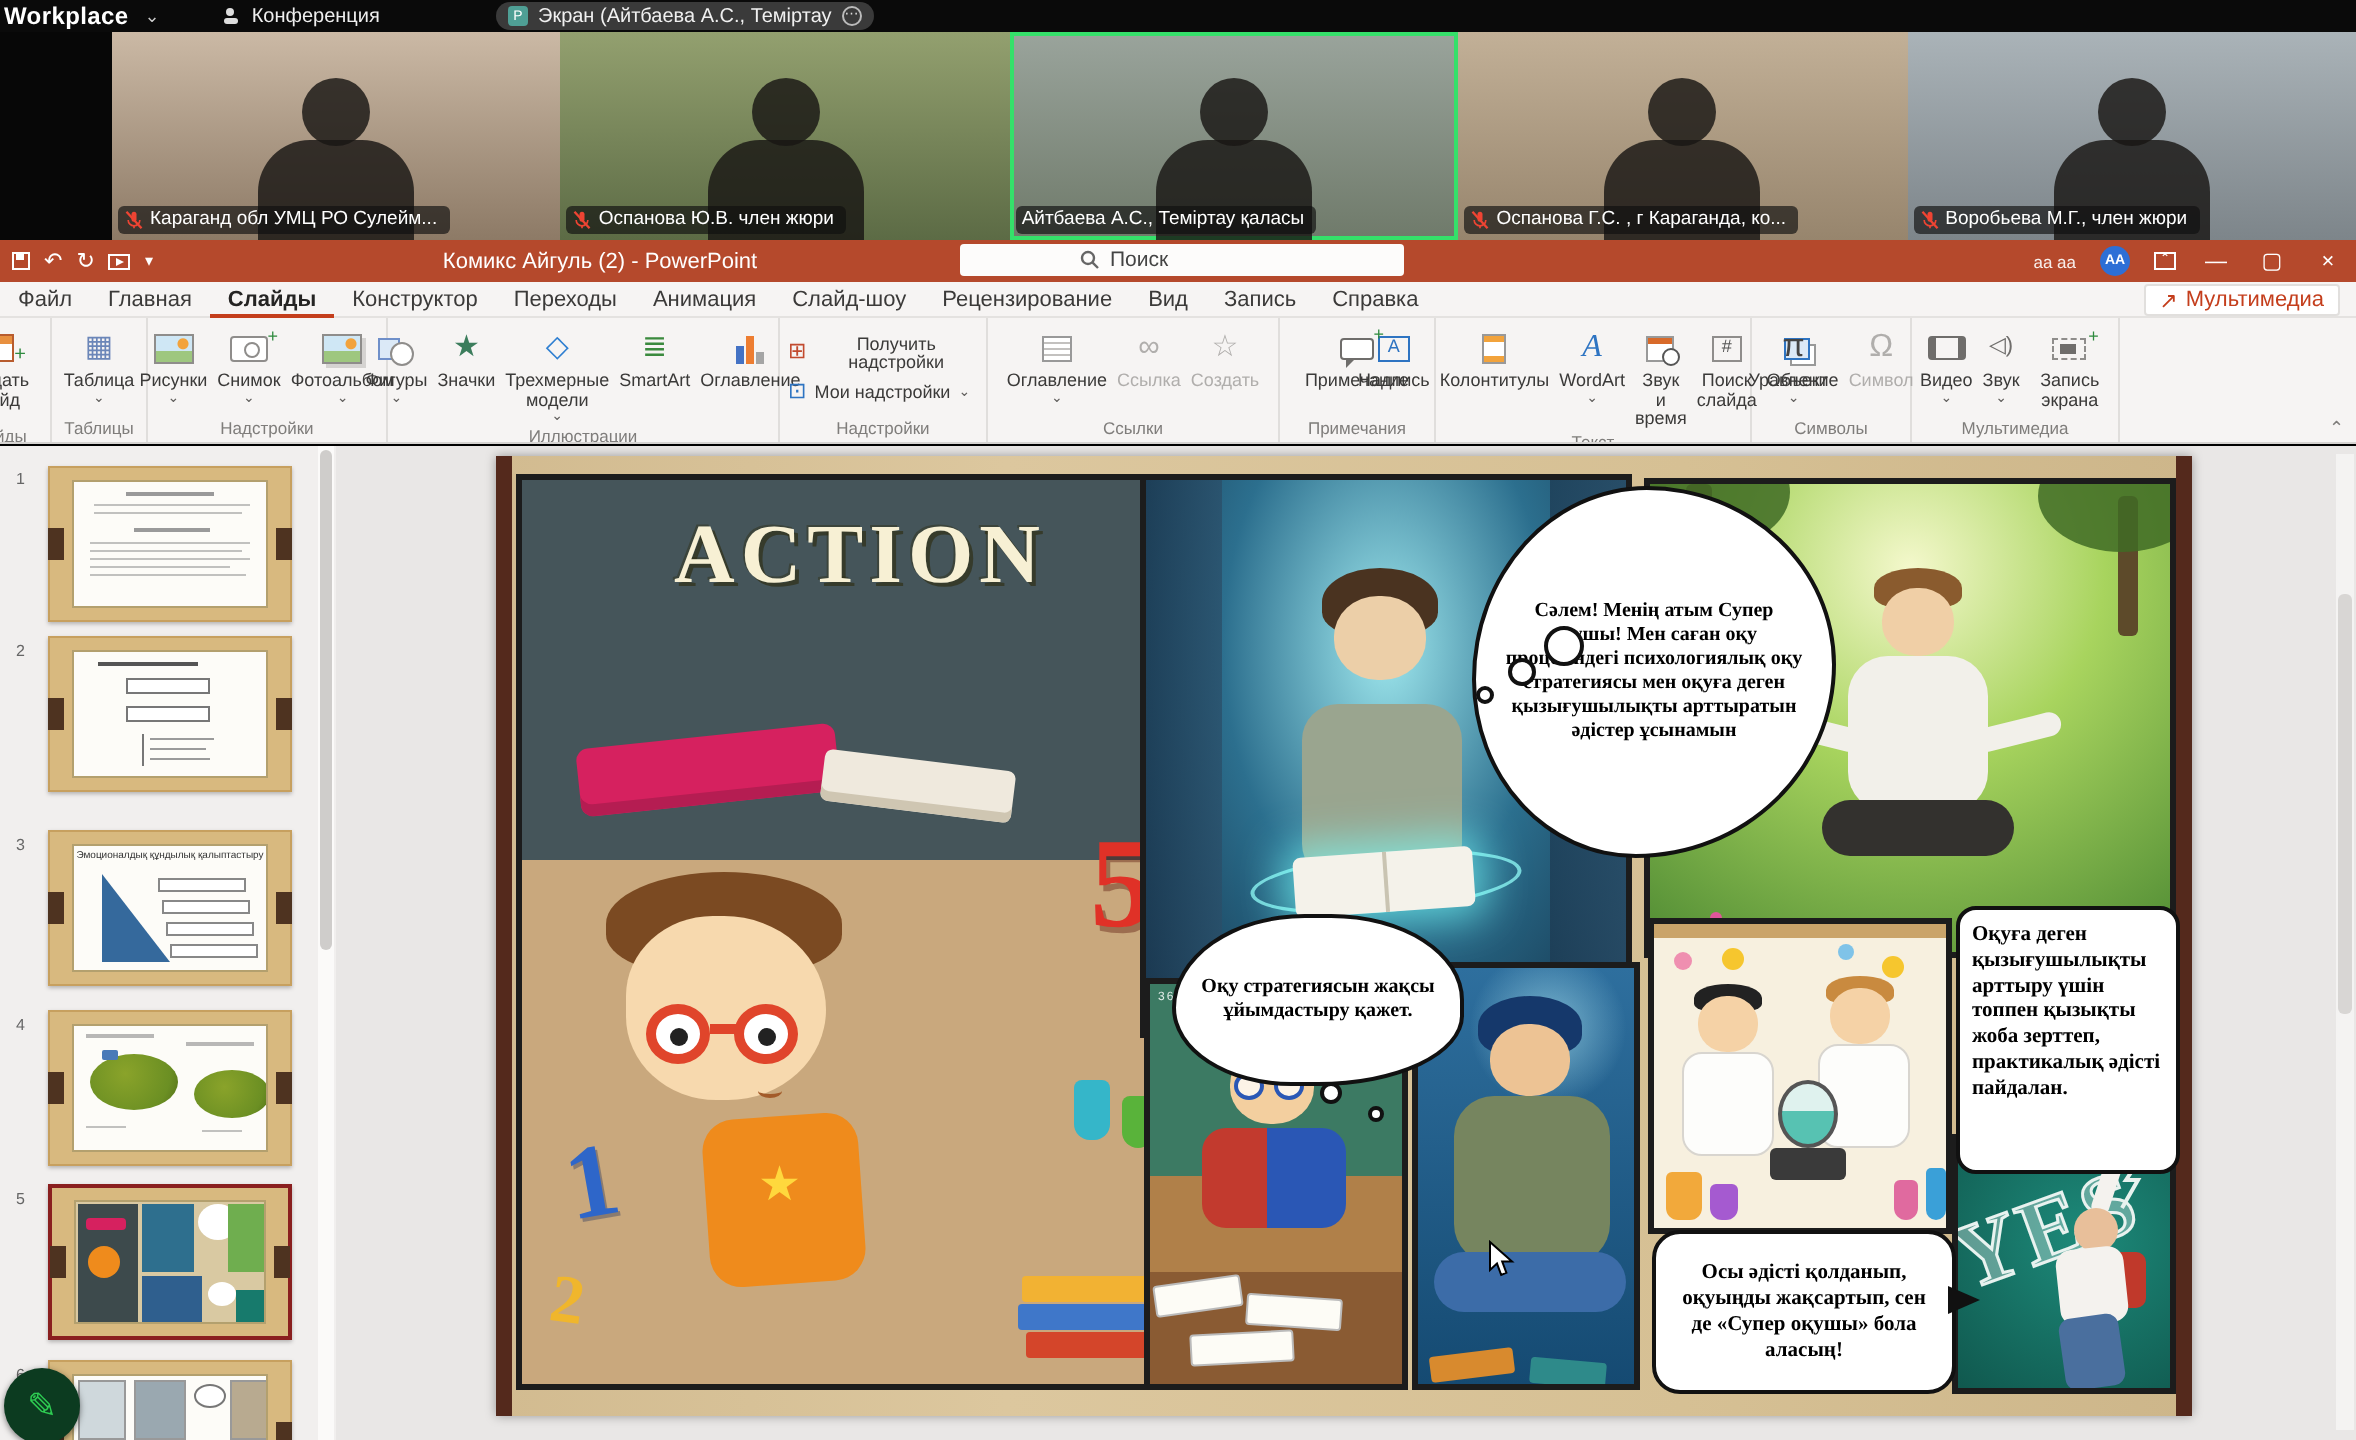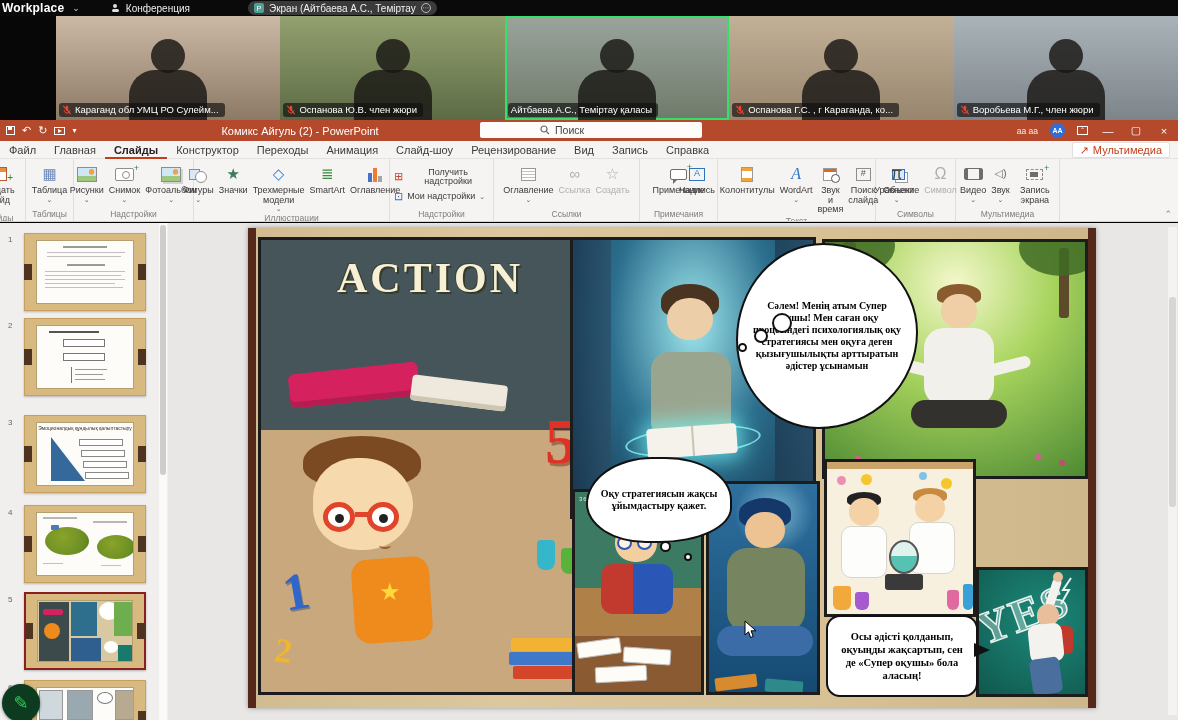--- a/index.html
+++ b/index.html
@@ -719,20 +719,23 @@
           <div class="khead" style="left:88px;top:32px"></div>
           <div class="kcoat" style="left:82px;top:60px"></div>
           <div class="flask"></div>
           <div class="stand"></div>
           <div class="bot" style="left:6px;top:124px;width:18px;height:24px;background:#f2a93b"></div>
           <div class="bot" style="left:28px;top:130px;width:14px;height:18px;background:#a55ad0"></div>
           <div class="bot" style="left:120px;top:128px;width:12px;height:20px;background:#e06a9f"></div>
           <div class="bot" style="left:136px;top:122px;width:10px;height:26px;background:#3aa0d8"></div>
         </div>
 
+        <div class="cloud tbox serif">
+            <span>Оқуға деген қызығушылықты арттыру үшін топпен қызықты жоба зерттеп, практикалық әдісті пайдалан.</span>
+          </div>
 
         <div class="cloud bub4 serif">
             <span>Осы әдісті қолданып, оқуыңды жақсартып, сен де «Супер оқушы» бола аласың!</span>
           </div>
 
         <div class="panel pG">
           <div class="yes serif">YES</div>
           <svg style="position:absolute;right:4px;top:6px" width="26" height="30" viewBox="0 0 26 30">
               <polyline points="16,2 8,14 14,14 6,28" fill="none" stroke="#e8f2ef" stroke-width="2"></polyline>
             </svg>

